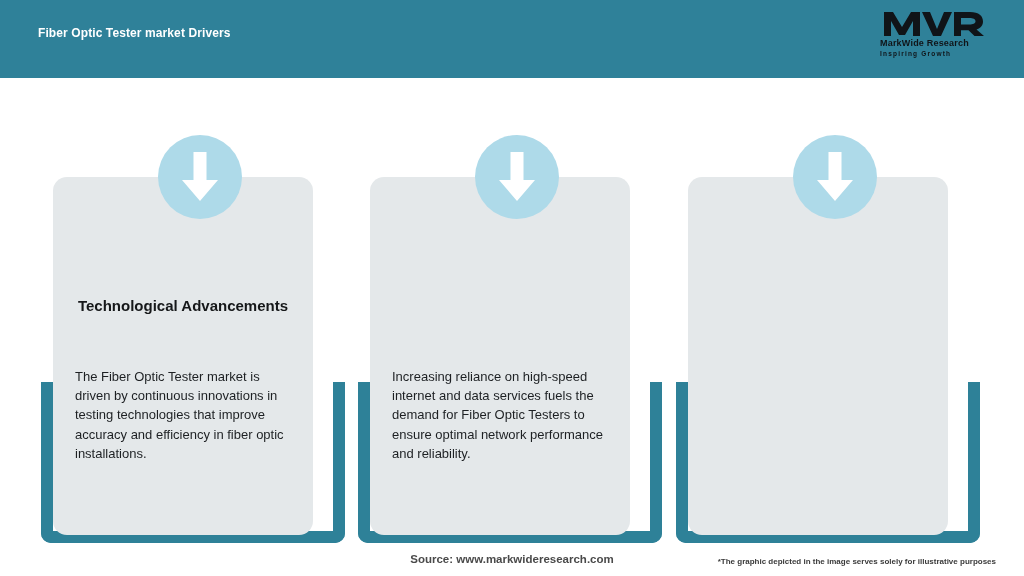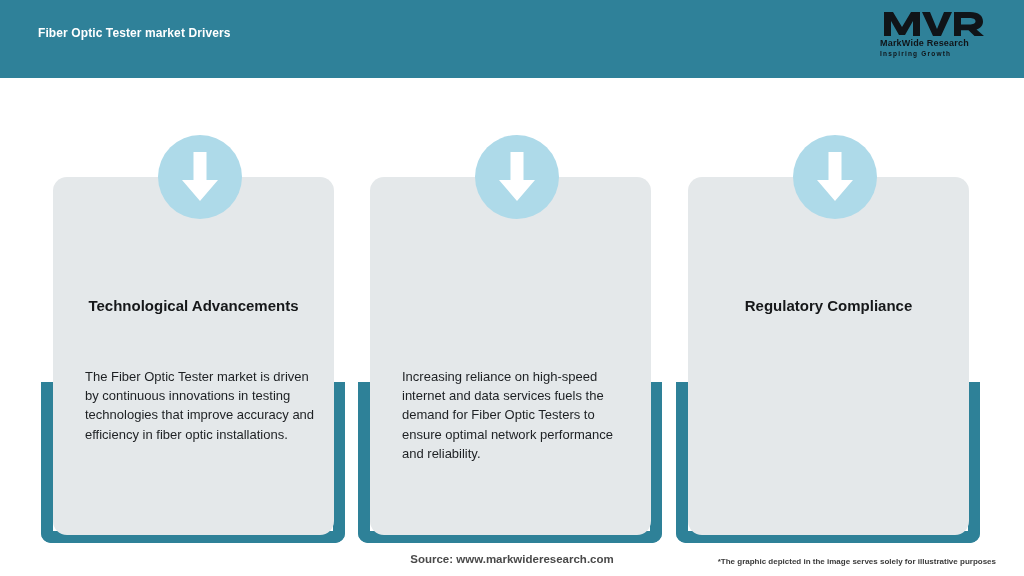--- a/index.html
+++ b/index.html
@@ -98,21 +98,21 @@
     border-bottom: 12px solid #2E8198;
     border-bottom-left-radius: 10px;
     border-bottom-right-radius: 10px;
     box-sizing: border-box;
   }
 
   .card {
     position: absolute;
     left: 12px;
     top: 42px;
-    width: 281px;
+    width: 260px;
     height: 358px;
     background: #E4E8EA;
     border-radius: 14px;
     box-sizing: border-box;
   }
 
   .card-icon {
     position: absolute;
     left: 50%;
     top: 0;
@@ -135,21 +135,21 @@
     right: 14px;
     top: 119px;
     text-align: center;
     font-size: 15px;
     font-weight: bold;
     color: #16181A;
     line-height: 19px;
   }
   .card-body {
     position: absolute;
-    left: 32px;
+    left: 22px;
     right: 18px;
     top: 190px;
     font-size: 13px;
     color: #1D2023;
     line-height: 19.2px;
     text-align: left;
   }
 
   
   .source {
@@ -213,21 +213,20 @@
     <div class="card-icon">
       <svg width="42" height="54" viewBox="0 0 42 54" aria-hidden="true">
         <path d="M14.5 2 L27.5 2 L27.5 30 L39 30 L21 51 L3 30 L14.5 30 Z" fill="#FFFFFF"></path>
       </svg>
     </div>
   </div>
 
   <div class="card-unit u3">
     <div class="frame"></div>
     <div class="card">
-      <div class="card-heading">Regulatory Compliance</div>
     </div>
     <div class="card-icon">
       <svg width="42" height="54" viewBox="0 0 42 54" aria-hidden="true">
         <path d="M14.5 2 L27.5 2 L27.5 30 L39 30 L21 51 L3 30 L14.5 30 Z" fill="#FFFFFF"></path>
       </svg>
     </div>
   </div>
 
 </div>
 

